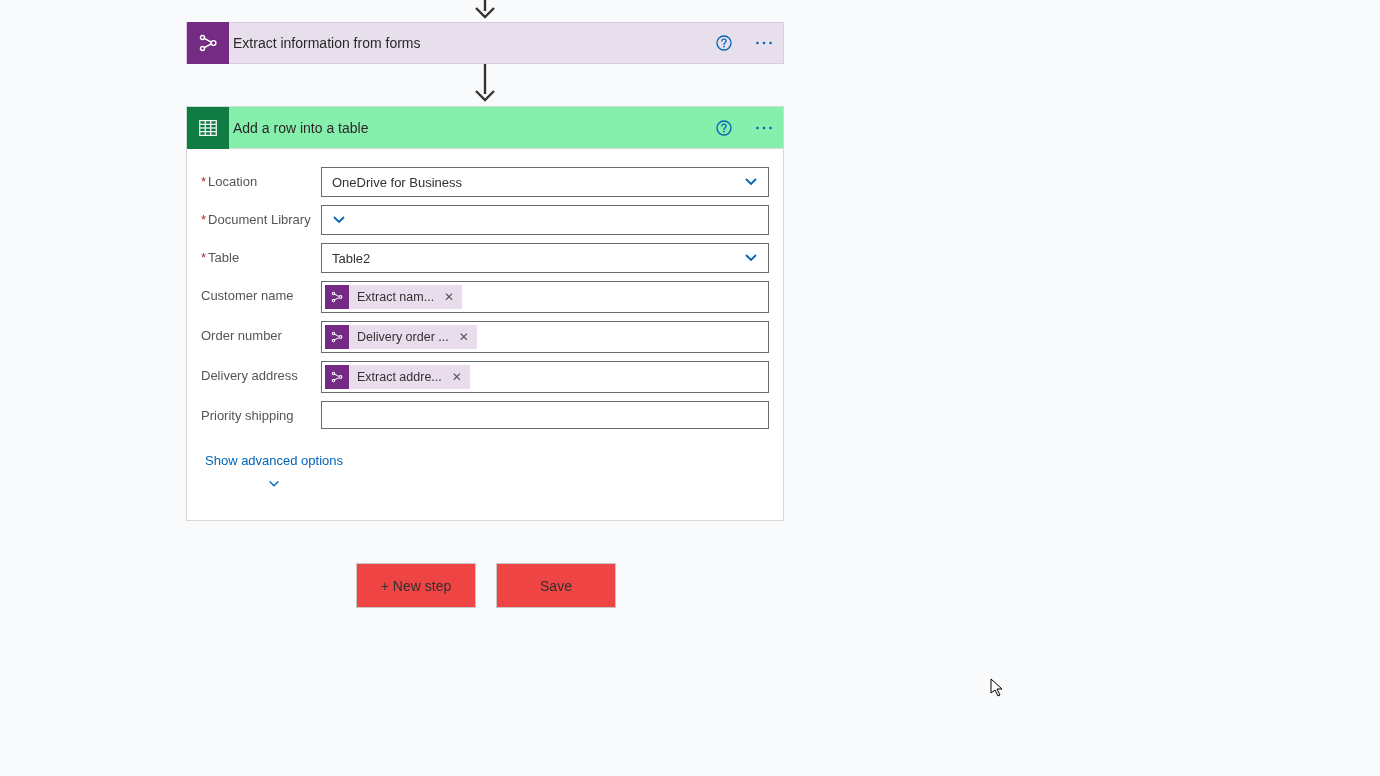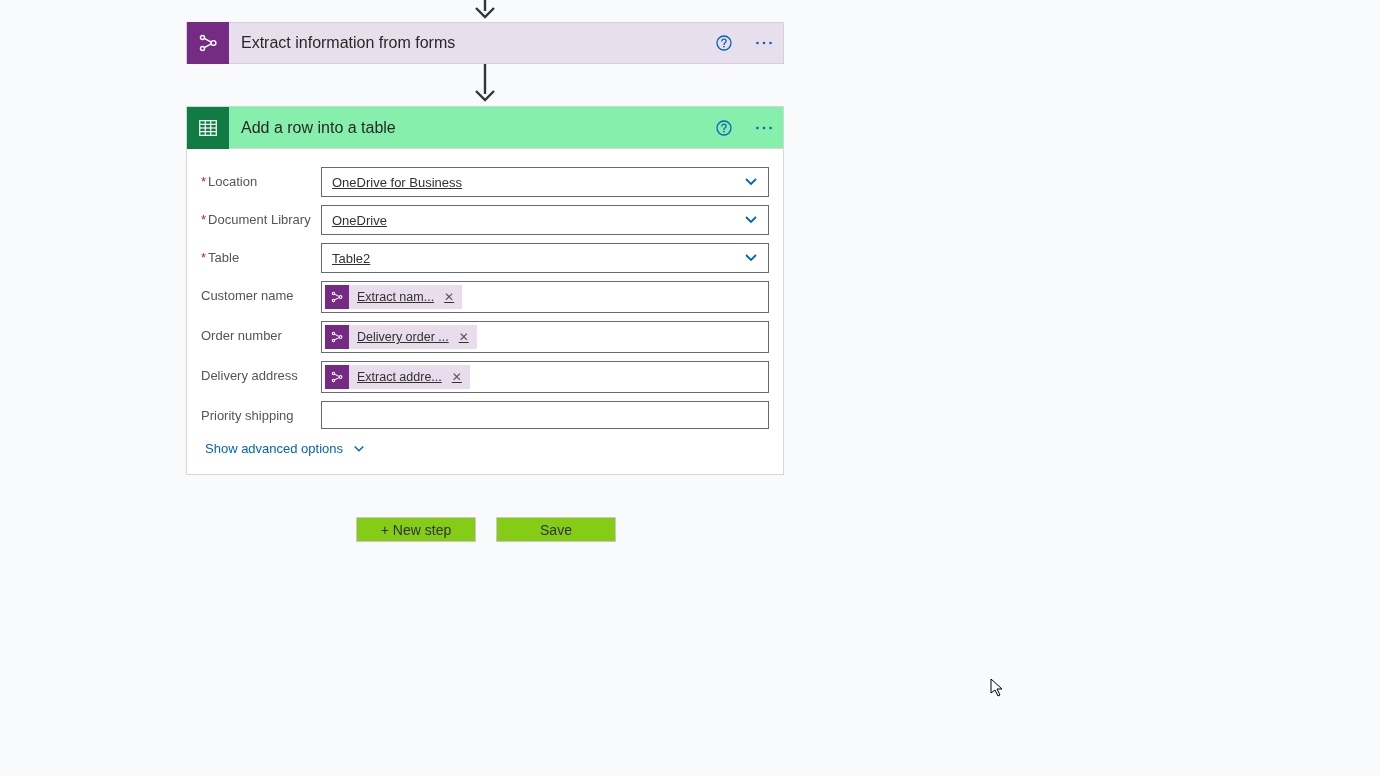--- a/index.html
+++ b/index.html
@@ -46,43 +46,43 @@
   .connector-icon {
     width: 42px; height: 42px;
     display:flex; align-items:center; justify-content:center;
     flex-shrink:0;
     position:relative;
   }
   .connector-icon.aib { background:#752b84; }
   .connector-icon.excel { background:#107b42; }
   .connector-icon svg { width:22px; height:22px; }
   .header-title {
-    padding-left:12px;
-    font-size:16px;
+    padding-left:4px;
+    font-size:14px;
     color:#2a2728;
   }
   .header-actions {
     margin-left:auto;
     display:flex;
     align-items:center;
     padding-right:8px;
     gap:18px;
   }
   .icon-btn {
     width:22px; height:22px;
     display:flex; align-items:center; justify-content:center;
     cursor:pointer;
     color:#0364b8;
   }
   .icon-btn.help svg { width:16px; height:16px; }
   .icon-btn.ellipsis { color:#0364b8; letter-spacing:1px; font-weight:bold; }
   .card-body {
     border:1px solid #d8d8d8;
     background:#ffffff;
-    padding: 18px 14px 18px 14px;
+    padding: 18px 14px 30px 14px;
   }
   .form-row {
     display:flex;
     align-items:flex-start;
     margin-bottom: 8px;
   }
   .form-label {
     width: 120px;
     padding-top:7px;
     flex-shrink:0;
@@ -97,21 +97,20 @@
     flex:1;
     min-height:30px;
     border:1px solid #666b70;
     background:#fff;
     display:flex;
     align-items:center;
     padding: 0 10px;
     font-size:13px;
     position:relative;
     cursor:pointer;
-    text-decoration:underline;
   }
   .control .value { flex:1; text-align:left; color:#323130;}
   .control.token-box { padding:3px; cursor:text; }
   .control.empty { min-height:28px; }
   .chev {
     color:#0364b8;
   }
   .chev svg { width:14px; height:14px; display:block; }
   .folder { color:#0364b8; margin-left:6px;}
   .folder svg { width:16px; height:16px; display:block;}
@@ -130,35 +129,36 @@
   }
   .token .t-icon svg { width:14px; height:14px; }
   .token .t-label { color:#323130; white-space:nowrap;}
   .token .t-remove { color:#555; padding:0 8px 0 10px; cursor:pointer; font-size:12px;}
   .adv-link {
     display:inline-flex;
     align-items:center;
     gap:10px;
     color:#0364b8;
     font-size:13px;
-    margin-top:4px;
+    margin-top:16px;
     margin-left:4px;
     cursor:pointer;
+    flex-direction:column;
   }
   .adv-link svg { width:12px; height:12px; }
   .footer-buttons {
     display:flex;
     gap:20px;
     margin-left:356px;
     margin-top:42px;
   }
   .footer-buttons button {
     border:1px solid #c9c8c7;
-    background:#84cc16;
-    height:25px;
+    background:#ef4444;
+    height:45px;
     width:120px;
     font-size:14px;
     color:#323130;
     cursor:pointer;
     font-family:inherit;
   }
   .cursor-img {
     position:absolute;
     left:990px;
     top:678px;
@@ -260,21 +260,20 @@
                 <svg viewBox="0 0 14 14">
                   <path d="M2 4 L7 9 L12 4" stroke="#0364b8" stroke-width="1.8" fill="none"></path>
                 </svg>
               </span>
           </div>
         </div>
 
         <div class="form-row">
           <div class="form-label"><span class="req">*</span><span>Document Library</span></div>
           <div class="control">
-            <span class="value">OneDrive</span>
             <span class="chev">
                 <svg viewBox="0 0 14 14">
                   <path d="M2 4 L7 9 L12 4" stroke="#0364b8" stroke-width="1.8" fill="none"></path>
                 </svg>
               </span>
           </div>
         </div>
 
 
         <div class="form-row">

